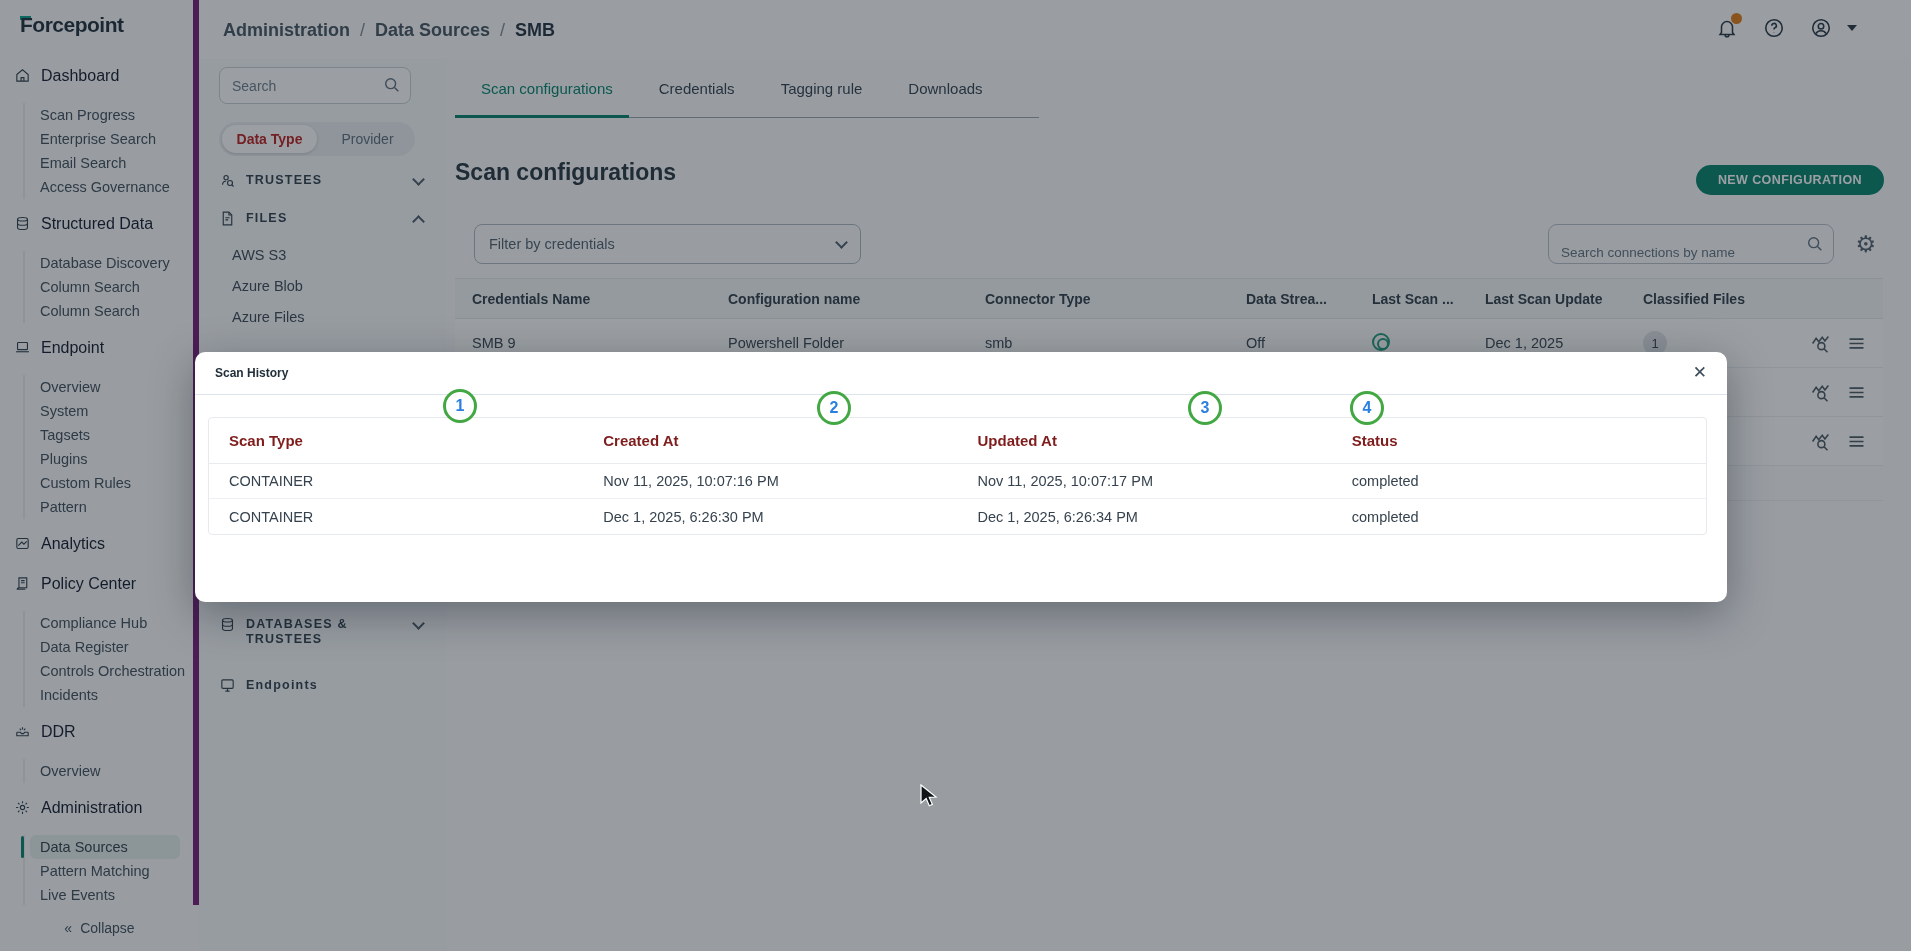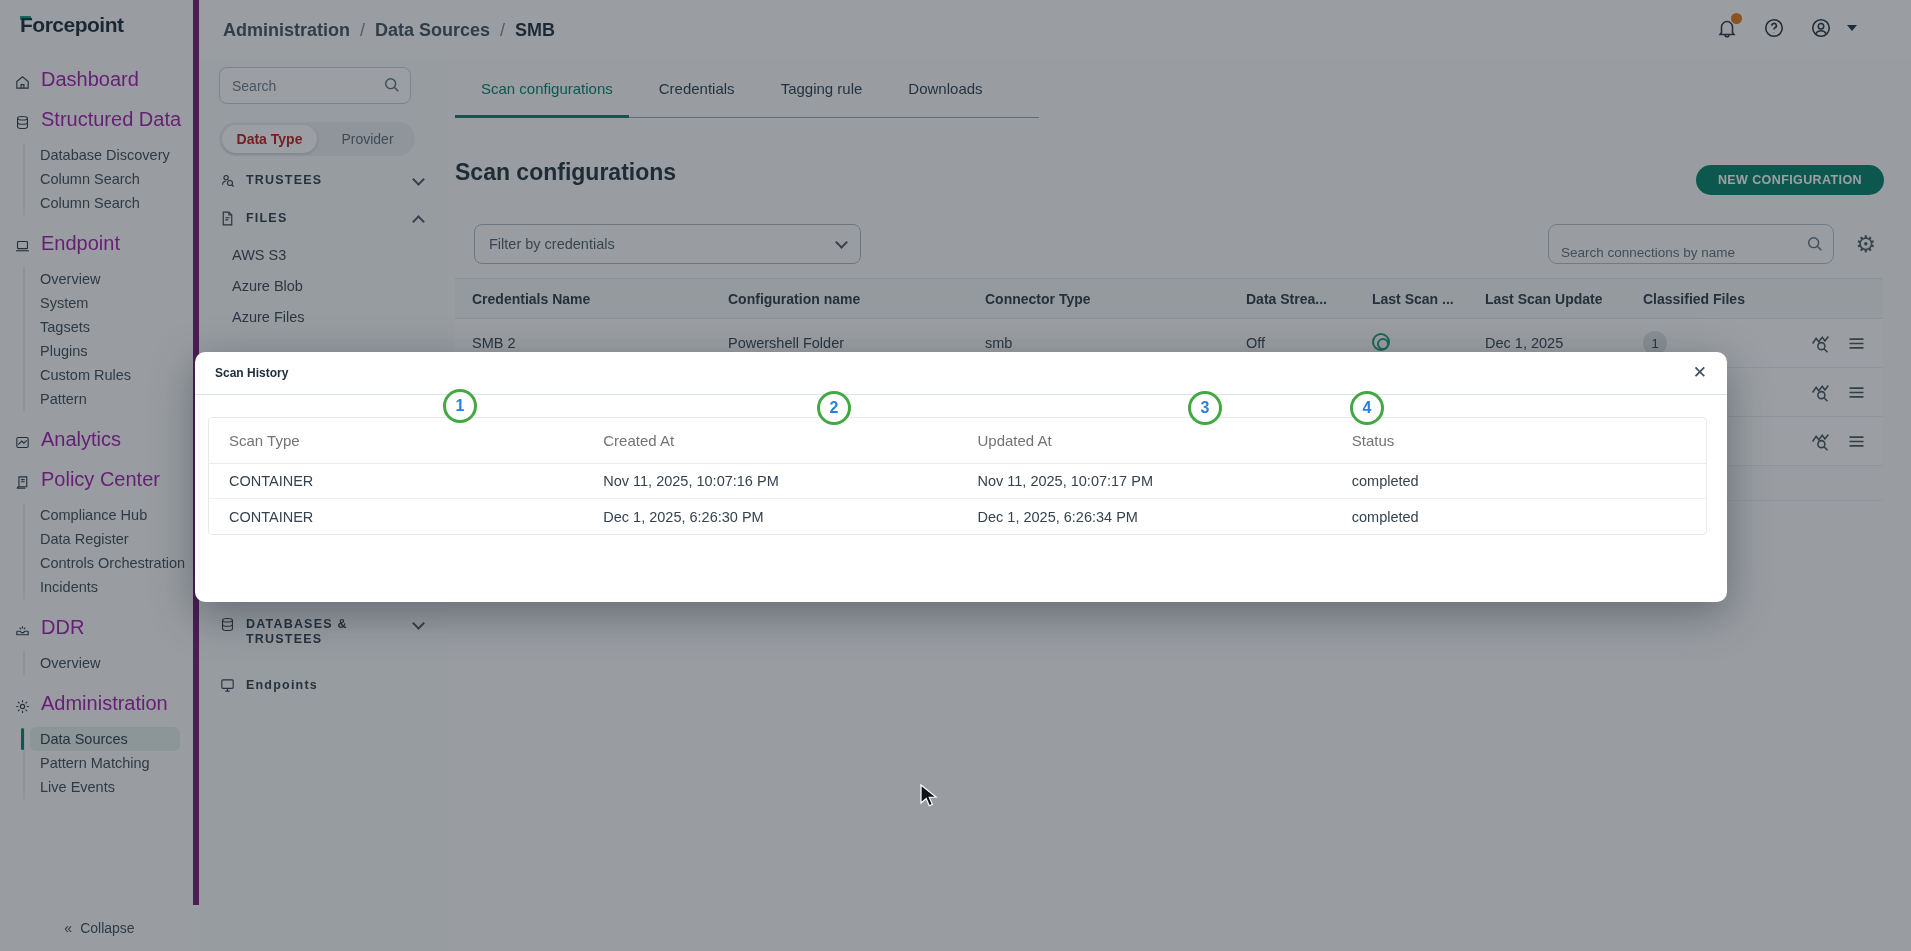--- a/index.html
+++ b/index.html
@@ -11,22 +11,22 @@
   
   .left-sidebar { position:absolute; left:0; top:0; width:199px; height:951px;
     background:#fbfcfc; border-right:6px solid #701a75; }
   .logo { position:absolute; left:20px; top:13px; font-size:21px; font-weight:bold;
     letter-spacing:-0.5px; color:#1c2b38; }
   .logo-accent { position:absolute; left:20px; top:16px; width:11px; height:4px; background:#00a08a; }
   .logo-text { position:relative; }
   .nav { position:absolute; left:0; top:37px; right:0; bottom:46px; overflow:hidden; padding-left:14px; }
   .nav-group { margin-top:16px; }
   .nav-group:first-child { margin-top:30px; }
-  .group-header { display:flex; align-items:flex-end; gap:10px; height:24px;
-    font-size:20px; color:#a21caf; cursor:pointer; }
+  .group-header { display:flex; align-items:flex-start; gap:10px; height:24px;
+    font-size:16px; color:#0f172a; cursor:pointer; }
   .group-header svg { width:17px; height:17px; stroke:#2c3b49; fill:none; stroke-width:1.6; flex:0 0 auto; }
   .subitems { list-style:none; margin-top:12px; margin-left:9px; border-left:2px solid #e9ecee; padding-left:15px; }
   .subitems li { position:relative; height:24px; line-height:24px; font-size:14.5px; color:#3d4b58; cursor:pointer; white-space:nowrap; }
   .subitems li.selected-pill { background:#e4edeb; border-radius:6px; width:150px; padding-left:10px; margin-left:-10px; color:#2c3b49; }
   .subitems li.selected-pill::before { content:""; position:absolute; left:-9px; top:1px; width:3px; height:22px; background:#00816a; border-radius:2px; }
   .collapse-footer { position:absolute; left:0; bottom:0; width:199px; height:46px;
     display:flex; align-items:center; justify-content:center; gap:8px; font-size:14px; color:#3d4c59; cursor:pointer; background:#fbfcfc; }
   
   .topbar { position:absolute; left:199px; top:0; right:0; height:59px; background:#fdfdfe; }
   .breadcrumb { position:absolute; left:24px; top:20px; font-size:18px; display:flex; gap:10px; align-items:center; }
@@ -102,21 +102,21 @@
   .modal-header { position:relative; height:43px; border-bottom:1px solid #dce3ea; display:flex; align-items:center; padding:0 20px; }
   .modal-title { font-size:12px; font-weight:bold; color:#22303c; }
   .modal-close { position:absolute; right:20px; top:10px; font-size:17px; color:#3f4e5b; cursor:pointer; }
   .step-circle { position:absolute; width:34px; height:34px; border:3px solid #43a843; border-radius:50%;
     background:#fff; display:flex; align-items:center; justify-content:center;
     font-size:16px; font-weight:bold; color:#2b7fe0; z-index:2; }
   .sc-1 { left:248px; top:37px; } .sc-2 { left:622px; top:39px; } .sc-3 { left:993px; top:39px; } .sc-4 { left:1155px; top:39px; }
   .modal-card { position:absolute; left:13px; top:65px; width:1499px; border:1px solid #e6eaed; border-radius:4px; background:#fff; }
   .mgrid { display:grid; grid-template-columns:1fr 1fr 1fr 1fr; align-items:center; }
   .mgrid > div { padding-left:20px; white-space:nowrap; }
-  .mhead { height:46px; border-bottom:1px solid #e8ecef; font-size:15px; font-weight:normal; color:#737373; }
+  .mhead { height:46px; border-bottom:1px solid #e8ecef; font-size:15px; font-weight:bold; color:#7f1d1d; }
   .mrow { height:35px; font-size:14.5px; color:#36434f; }
   .mrow.first { border-bottom:1px solid #eef1f3; }
   
   .cursor { position:absolute; left:920px; top:784px; z-index:100; pointer-events:none; }
 </style>
 </head>
 <body>
 
 <div class="stage">
 
@@ -126,20 +126,26 @@
 
     <div class="nav">
       <div class="nav-group">
         <div class="group-header">
           <svg viewBox="0 0 24 24">
               <path d="M4 10.5 12 4l8 6.5V20H4z"></path>
               <path d="M10 20v-5h4v5"></path>
             </svg>
           <span>Dashboard</span>
         </div>
+        <ul class="subitems">
+          <li>Scan Progress</li>
+          <li>Enterprise Search</li>
+          <li>Email Search</li>
+          <li>Access Governance</li>
+        </ul>
       </div>
 
       <div class="nav-group">
         <div class="group-header">
           <svg viewBox="0 0 24 24">
               <ellipse cx="12" cy="6" rx="7" ry="2.5"></ellipse>
               <path d="M5 6v6c0 1.4 3.1 2.5 7 2.5s7-1.1 7-2.5V6"></path>
               <path d="M5 12v6c0 1.4 3.1 2.5 7 2.5s7-1.1 7-2.5v-6"></path>
             </svg>
           <span>Structured Data</span>
@@ -377,21 +383,21 @@
         <div>Configuration name</div>
         <div>Connector Type</div>
         <div>Data Strea...</div>
         <div>Last Scan ...</div>
         <div>Last Scan Update</div>
         <div>Classified Files</div>
         <div></div>
       </div>
 
       <div class="trow tgrid">
-        <div>SMB 2</div>
+        <div>SMB 9</div>
         <div>Powershell Folder</div>
         <div>smb</div>
         <div>Off</div>
         <div><span class="live-icon"></span></div>
         <div>Dec 1, 2025</div>
         <div><span class="count-badge">1</span></div>
         <div class="row-actions">
           <svg viewBox="0 0 24 24">
               <path d="M3 12l4-6 3 4 4-5 3 4 4-5"></path>
               <circle cx="13" cy="15" r="4"></circle>

